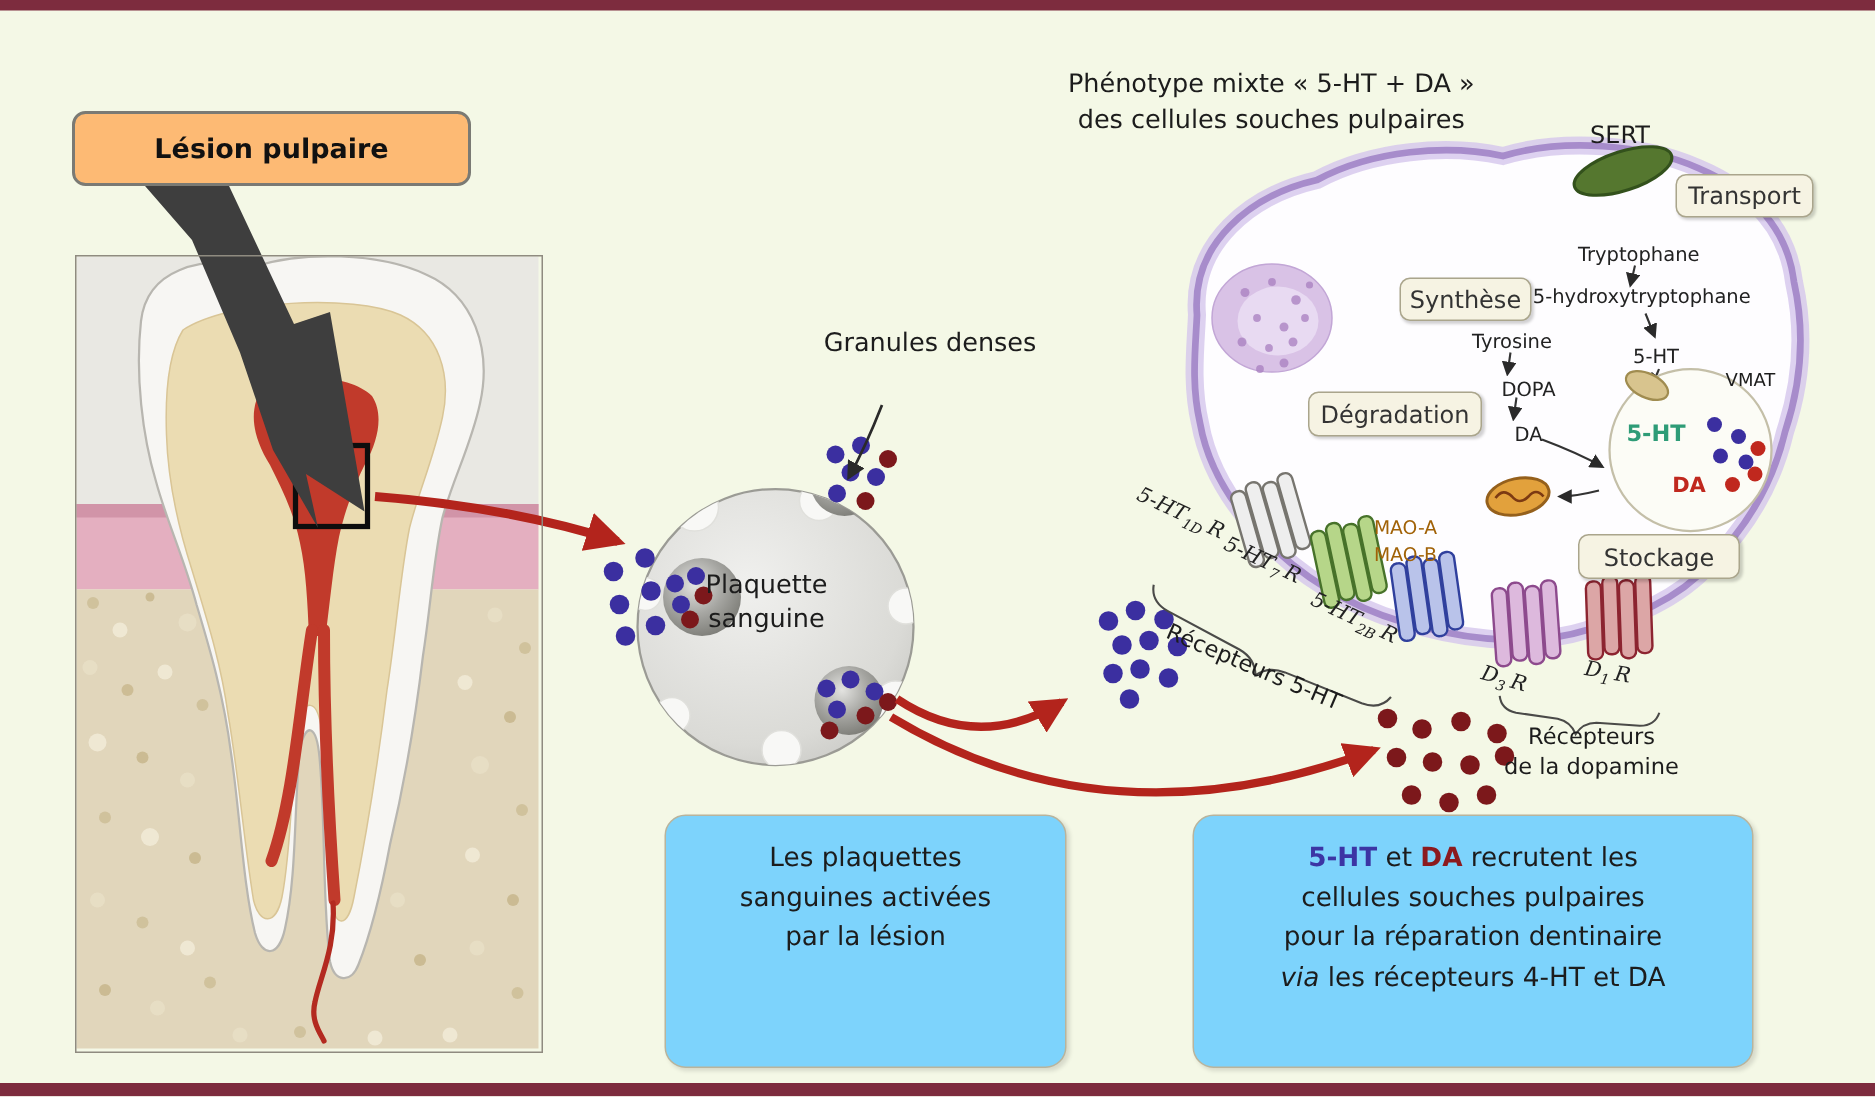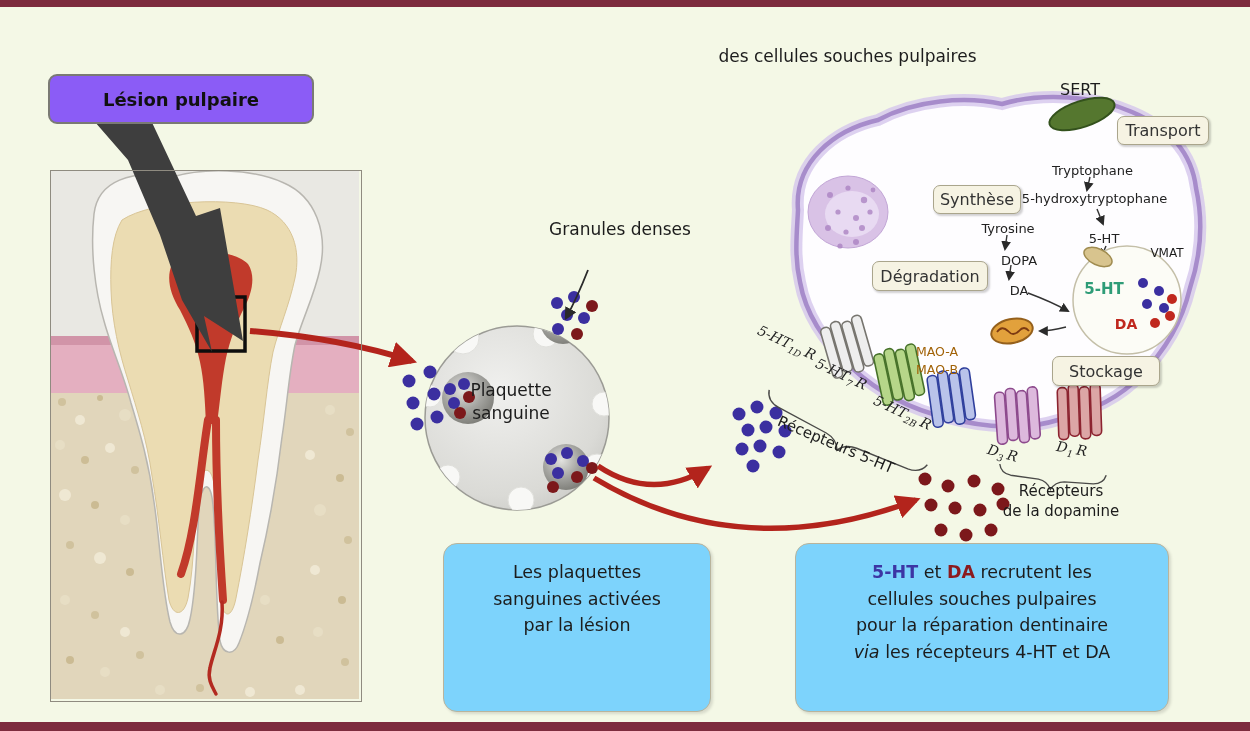--- a/index.html
+++ b/index.html
@@ -10,21 +10,21 @@
   .bar-bottom{bottom:0;height:9px;}
   #art{position:absolute;left:0;top:0;}
   .abs{position:absolute;}
   .ctr{text-align:center;}
   .t17{font-size:17px;line-height:23px;}
   .t16{font-size:16px;}
   .t13{font-size:13px;line-height:15px;color:#222;}
   .t12{font-size:12.5px;line-height:14px;color:#a16207;margin-top:44px;}
   .ht{color:#3c35a4;font-weight:bold;}
   .da{color:#8c1a1e;font-weight:bold;}
-  .lesion-box{left:48px;top:74px;width:262px;height:46px;background:#8b5cf6;
+  .lesion-box{left:48px;top:74px;width:262px;height:46px;background:#fdba74;
       border:2px solid #7a7a74;border-radius:9px;display:flex;align-items:center;
       justify-content:center;font-size:18px;font-weight:bold;color:#111;}
   .tooth-frame{left:50px;top:170px;width:310px;height:530px;border:1px solid #8f8b80;}
   .labelbox{position:absolute;background:#f6f3e3;border:1.5px solid #aaa58c;border-radius:7px;
       display:flex;align-items:center;justify-content:center;font-size:16px;color:#333;
       box-shadow:1.5px 1.5px 2px rgba(0,0,0,.18);}
   .note{position:absolute;background:#7dd3fc;border:1.5px solid #b9b49c;border-radius:14px;
       font-size:17.5px;line-height:26.5px;text-align:center;padding-top:15px;color:#1c1c1c;
       box-shadow:2px 2px 3px rgba(0,0,0,.12);}
   .rlabel{font-family:"DejaVu Serif",serif;font-style:italic;font-size:14px;color:#222;
@@ -310,20 +310,21 @@
   <div class="abs ctr t17" style="left:520px;top:218px;width:200px;">
     <span>Granules denses</span>
   </div>
 
   <div class="abs ctr t17" style="left:447px;top:379px;width:128px;">
     <div>Plaquette</div>
     <div>sanguine</div>
   </div>
 
   <div class="abs ctr t17" style="left:695px;top:44px;width:305px;line-height:24px;">
+    <div>Phénotype mixte « 5-HT + DA »</div>
     <div>des cellules souches pulpaires</div>
   </div>
 
   <div class="abs ctr t16" style="left:1048px;top:80px;width:64px;">
     <span>SERT</span>
   </div>
 
   <div class="labelbox" style="left:1117px;top:116px;width:90px;height:27px;text-align:right;">
     <span>Transport</span>
   </div>

